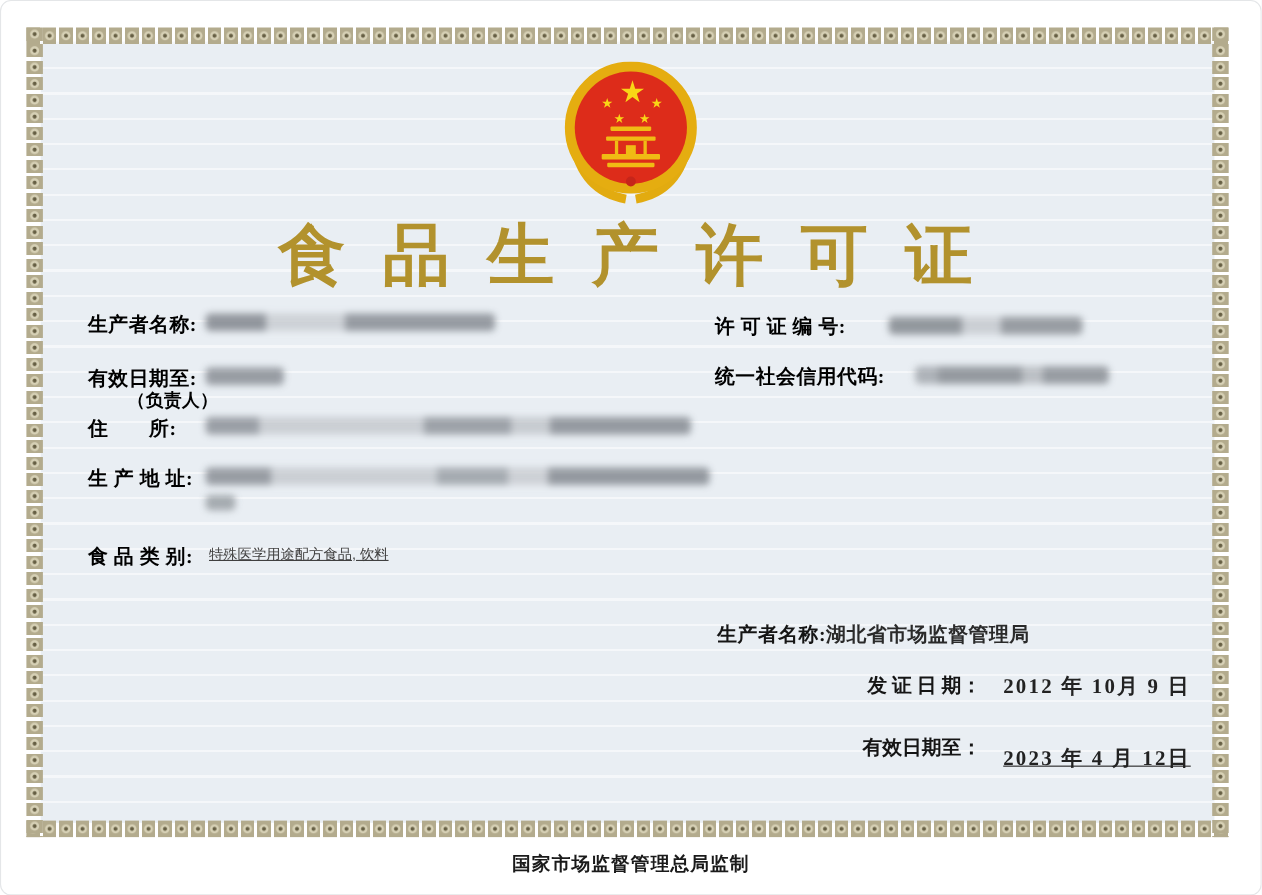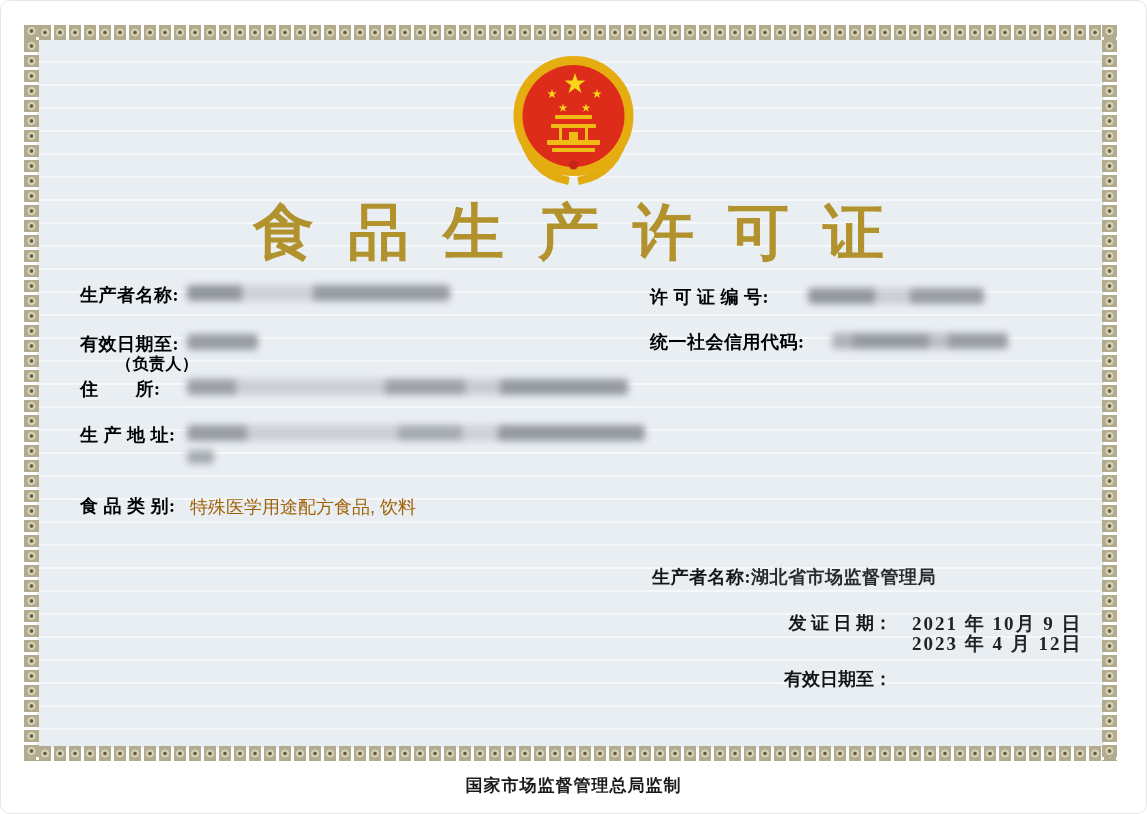--- a/index.html
+++ b/index.html
@@ -60,21 +60,21 @@
     white-space:nowrap;
   }
 
   
   .lbl{
     position:absolute; font-weight:bold; font-size:18px;
     letter-spacing:0.5px; color:#000000; white-space:nowrap;
   }
   .val-sans{
     position:absolute; font-family:"Liberation Sans","DejaVu Sans",sans-serif;
-    font-size:18px; color:#a16207; white-space:nowrap;
+    font-size:13px; color:#404040; white-space:nowrap;text-decoration:underline;
   }
   .inline-row{ position:absolute; white-space:nowrap; }
   .inline-row .lbl-inline{ font-weight:bold; font-size:18px; letter-spacing:0.5px; }
   .inline-row .val-inline{
     font-family:"Liberation Sans","DejaVu Sans",sans-serif;
     font-weight:600; font-size:18px; color:#2a2a2a; letter-spacing:0.5px;
   }
   .date-lbl{
     position:absolute; left:700px; width:192px; text-align:right;
     font-weight:bold; font-size:18px; white-space:nowrap;
@@ -171,18 +171,18 @@
 <div class="redact r6" style="left:808px; top:288px; width:176px;"></div>
 
 <div class="lbl" style="left:650px; top:330px;">统一社会信用代码:</div>
 <div class="redact r7" style="left:832px; top:333px; width:176px;"></div>
 
 <div class="inline-row" style="left:652px; top:565px;">
   <span class="lbl-inline">生产者名称:</span><span class="val-inline">湖北省市场监督管理局</span>
 </div>
 
 <div class="date-lbl" style="top:611px;text-align:right;">发 证 日 期：</div>
-<div class="date-val" style="top:611px;">2021 年 10月 9 日</div>
+<div class="date-val" style="top:611px;">2012 年 10月 9 日</div>
 
 <div class="date-lbl" style="top:667px;">有效日期至：</div>
-<div class="date-val" style="top:631px;">2023 年 4 月 12日</div>
+<div class="date-val" style="top:676px;text-decoration:underline;">2023 年 4 月 12日</div>
 
 <div class="footer-line">国家市场监督管理总局监制</div>
 
 </body></html>

